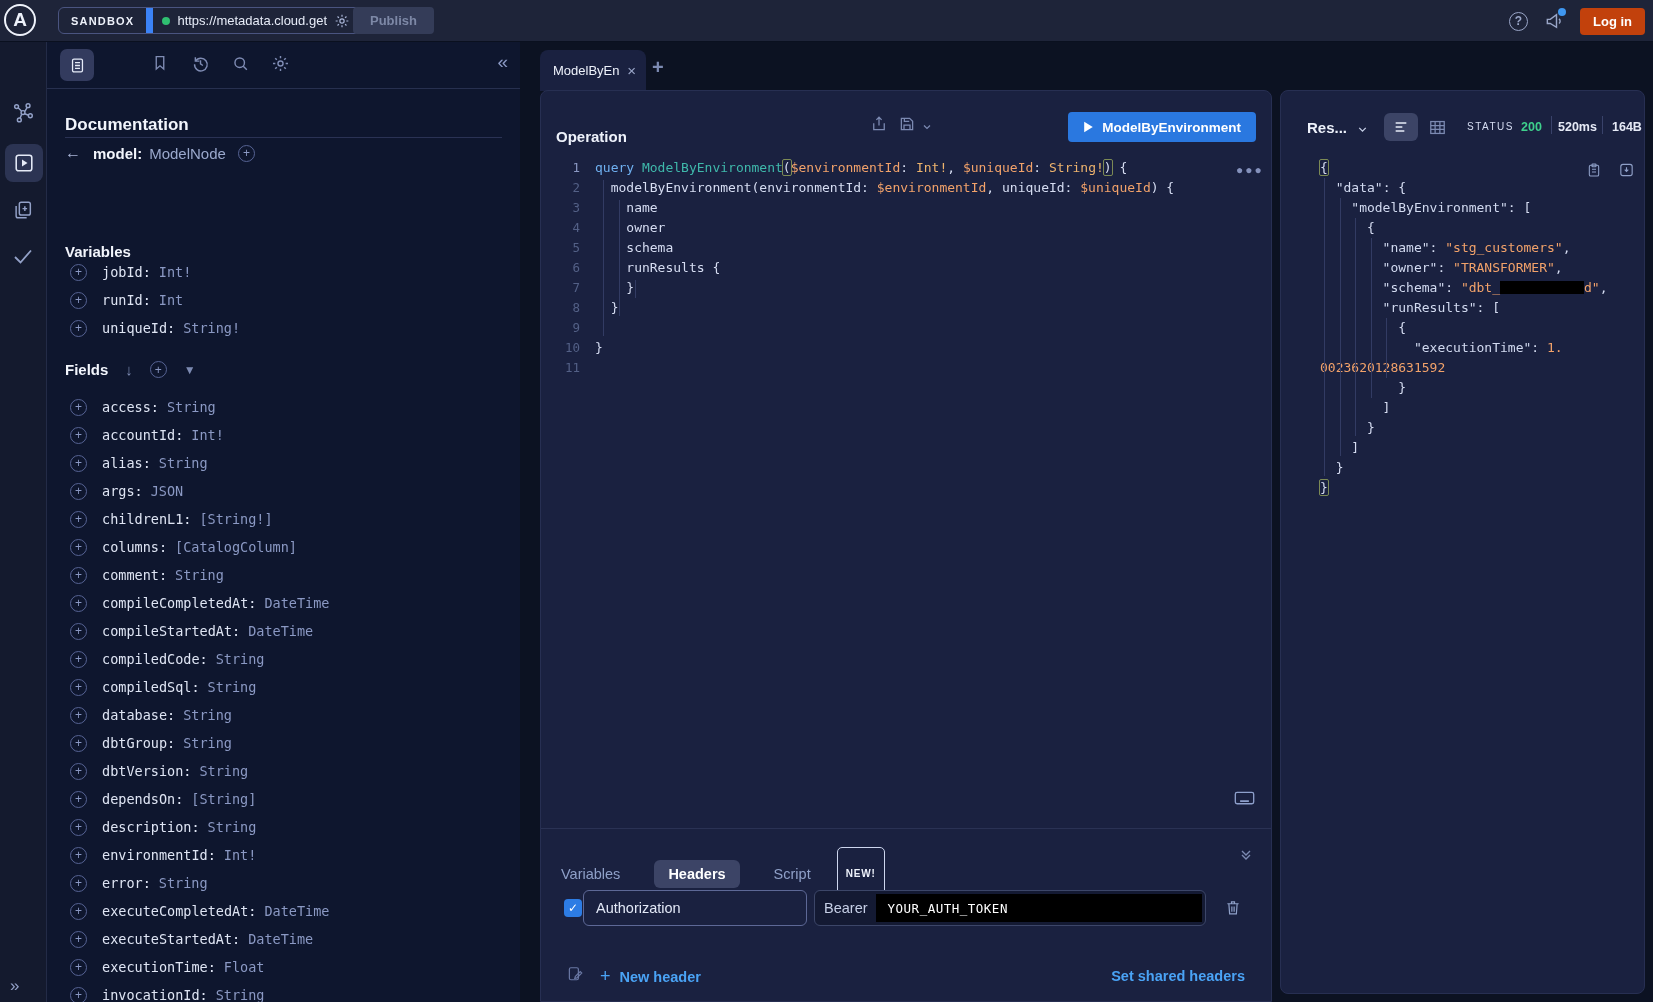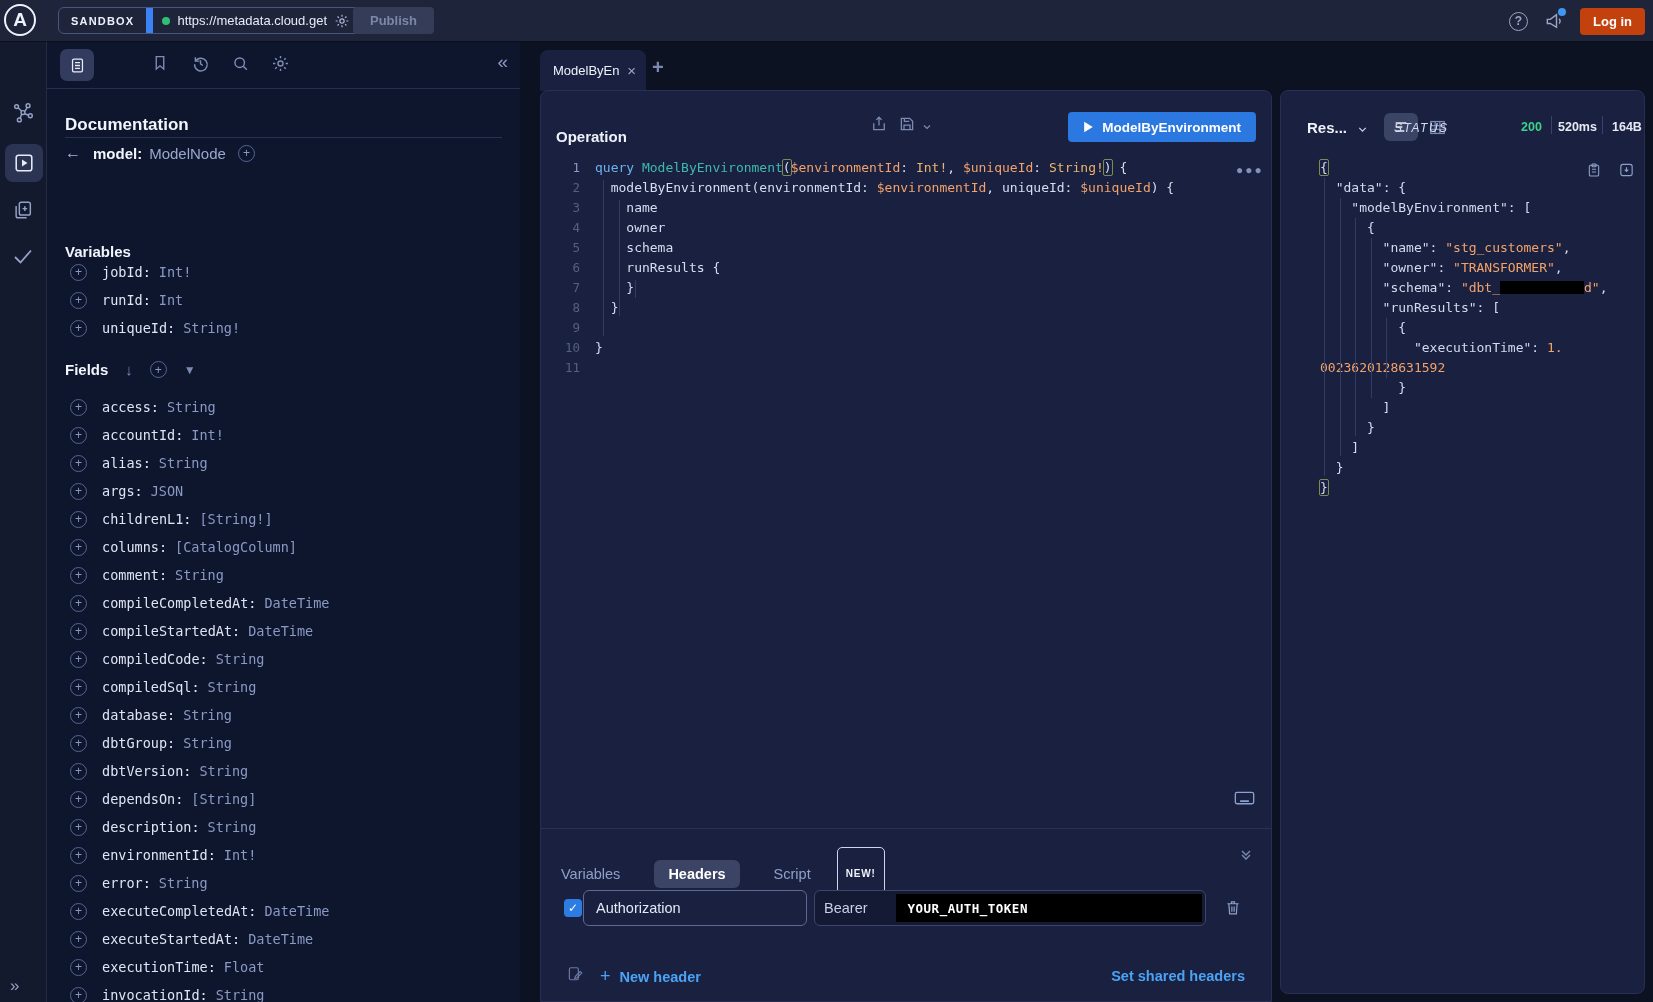--- a/index.html
+++ b/index.html
@@ -101,37 +101,37 @@
   .fcollapse{position:absolute;left:1238px;top:846px;color:#7c8ab2;}
   .hcheck{position:absolute;left:564px;top:899px;width:18px;height:18px;background:#2d7ce4;border-radius:4px;
           display:flex;align-items:center;justify-content:center;color:#fff;font-size:12px;}
   .hkey{position:absolute;left:583px;top:890px;width:224px;height:36px;background:transparent;
         border:1px solid #5d6896;border-radius:6px;color:#e2e8f6;font-size:14.5px;padding:0 12px;
         font-family:"Liberation Sans","DejaVu Sans",sans-serif;}
   .hval{position:absolute;left:814px;top:890px;width:392px;height:36px;border:1px solid #3c4668;
         border-radius:6px;background:#141a33;display:flex;align-items:center;padding:0 3px 0 9px;gap:8px;}
   .bearer{font-size:14.5px;color:#c6cfe6;flex:none;}
   .token{flex:1;height:28px;background:#000;color:#fff;font-family:"DejaVu Sans Mono","Liberation Mono",monospace;
-         font-size:12.5px;font-weight:bold;display:flex;align-items:center;padding:0 12px;letter-spacing:.5px;margin-left:20px;}
+         font-size:12.5px;font-weight:normal;display:flex;align-items:center;padding:0 12px;letter-spacing:.5px;}
   .trash{position:absolute;left:1224px;top:898px;color:#8fa0c8;}
   .editdoc{position:absolute;left:566px;top:965px;color:#6a78a4;}
   .newheader{position:absolute;left:600px;top:966px;display:flex;align-items:center;gap:9px;
              color:#4aa3f5;font-size:14.5px;font-weight:600;}
   .plusblue{font-size:18px;font-weight:400;}
   .sharedheaders{position:absolute;top:968px;left:auto;right:408px;color:#4aa3f5;font-size:14.5px;font-weight:bold;}
 
   
   .resp{position:absolute;left:1280px;top:90px;width:365px;height:904px;background:#1a2140;
         border:1px solid #272f52;border-radius:8px;}
   .resp-title{position:absolute;left:1307px;top:119px;font-size:15px;font-weight:bold;color:#eef2fb;}
   .resp-chev{position:absolute;left:1356px;top:123px;color:#c6cfe6;}
   .viewchip{position:absolute;left:1384px;top:113px;width:34px;height:28px;background:#3c4466;border-radius:6px;
             display:flex;align-items:center;justify-content:center;color:#e6ebf8;}
   .tablebtn{position:absolute;left:1428px;top:118px;color:#7c8ab2;}
-  .status-lb{position:absolute;left:1394px;top:121px;font-size:12px;letter-spacing:1.5px;color:#d6ddf2;font-style:italic;}
+  .status-lb{position:absolute;left:1467px;top:121px;font-size:10px;letter-spacing:1.5px;color:#d6ddf2;}
   .status-code{position:absolute;left:1521px;top:120px;font-size:12.5px;font-weight:600;color:#3ed08c;}
   .vsep{position:absolute;top:116px;width:1px;height:18px;background:#39426a;}
   .rtime{position:absolute;left:1558px;top:120px;font-size:12.5px;font-weight:600;color:#e6eaf6;}
   .rsize{position:absolute;left:1612px;top:120px;font-size:12.5px;font-weight:600;color:#e6eaf6;}
   .resp-copy{position:absolute;left:1586px;top:161px;color:#8fa0c8;}
   .resp-dl{position:absolute;left:1618px;top:161px;color:#8fa0c8;}
 </style>
 </head>
 <body>
 

